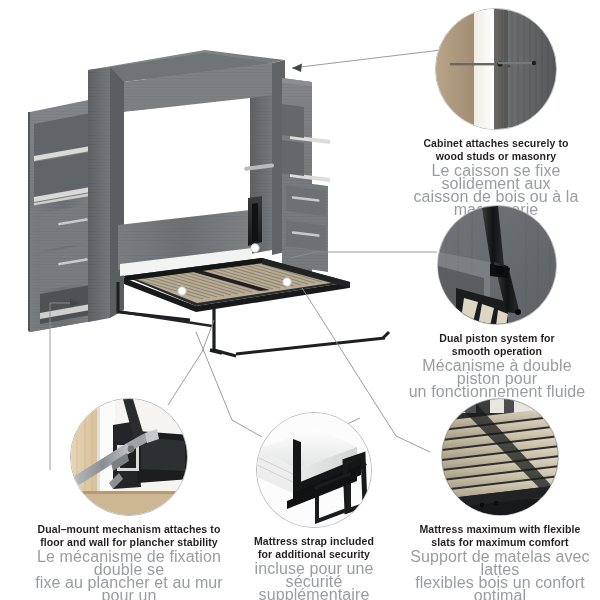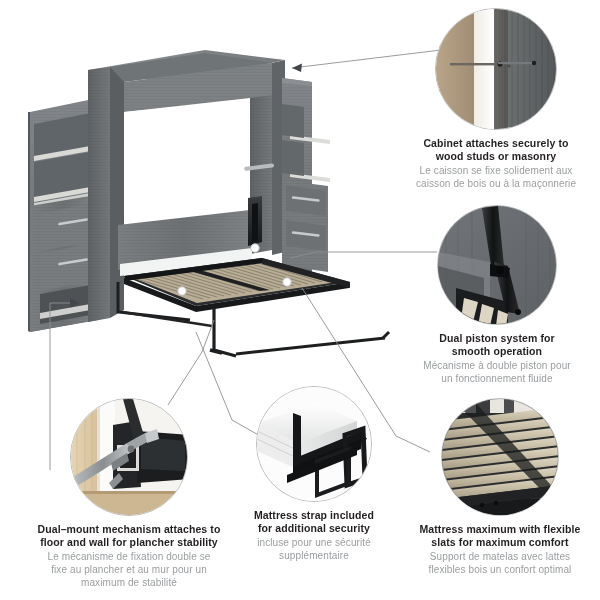--- a/index.html
+++ b/index.html
@@ -27,21 +27,21 @@
   }
   .callout .cap-en{
     font-size:10.5px;
     line-height:13px;
     font-weight:700;
     color:#231f20;
     letter-spacing:.1px;
     margin-top:7px;
   }
   .callout .cap-fr{
-    font-size:10px;
+    font-size:16px;
     line-height:13px;
     font-weight:400;
     color:#9a9d9f;
     letter-spacing:.1px;
     margin-top:1px;
   }
 
   
   #product{position:absolute;left:0;top:20px;width:400px;height:370px;}
 </style>
@@ -401,21 +401,21 @@
       <div>Dual–mount mechanism attaches to</div>
       <div>floor and wall for plancher stability</div>
     </div>
     <div class="cap-fr">
       <div>Le mécanisme de fixation double se</div>
       <div>fixe au plancher et au mur pour un</div>
       <div>maximum de stabilité</div>
     </div>
   </div>
 
-  <div class="callout" style="left:228px;top:386px;width:172px;">
+  <div class="callout" style="left:228px;top:412px;width:172px;">
     <div class="photo" style="width:116px;height:116px;margin:0 auto;">
       <svg width="116" height="116" viewBox="0 0 116 116">
         <defs>
           <linearGradient id="p4m" x1="0" y1="0" x2="0" y2="1">
             <stop offset="0" stop-color="#ffffff"></stop>
               <stop offset="1" stop-color="#e2e3e3"></stop>
           </linearGradient>
           <linearGradient id="p4m2" x1="0" y1="0" x2="1" y2="0">
             <stop offset="0" stop-color="#e8e9e9"></stop>
               <stop offset="1" stop-color="#d3d5d5"></stop>

